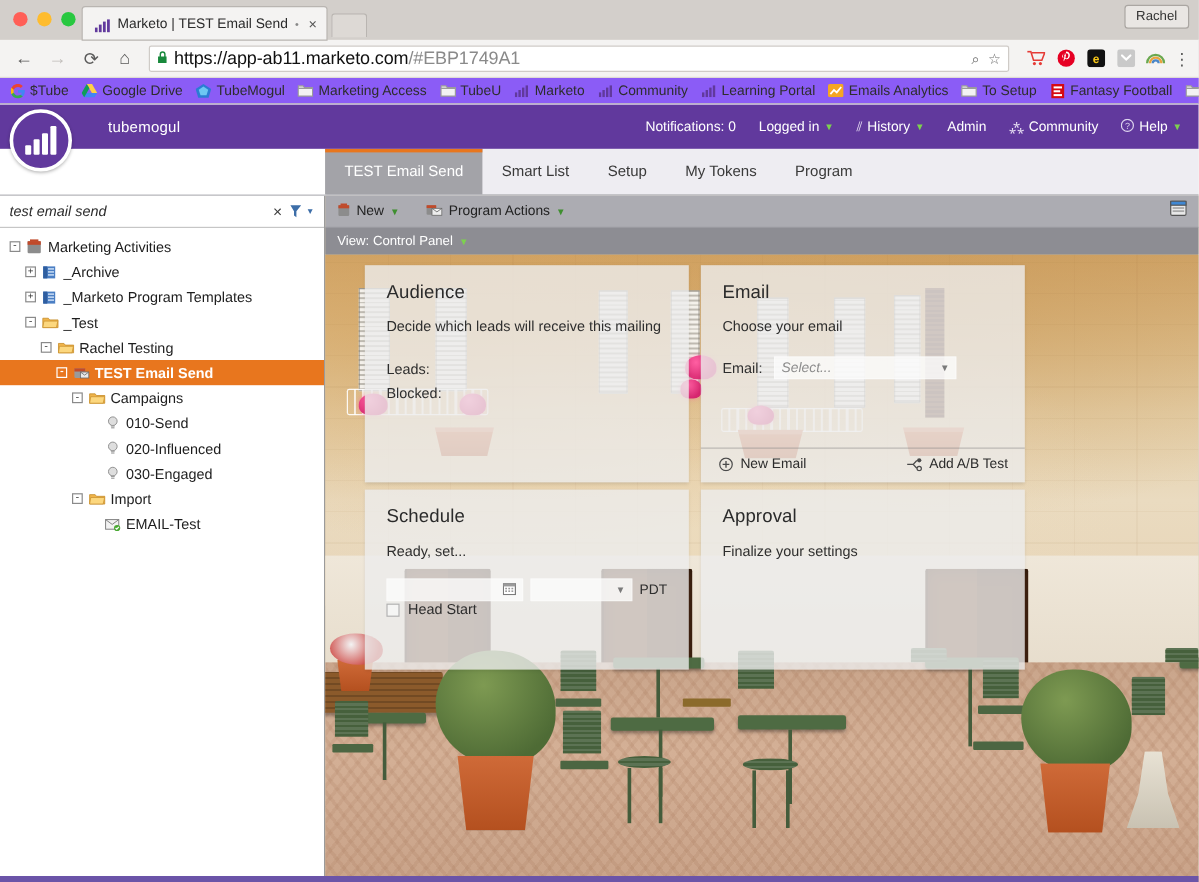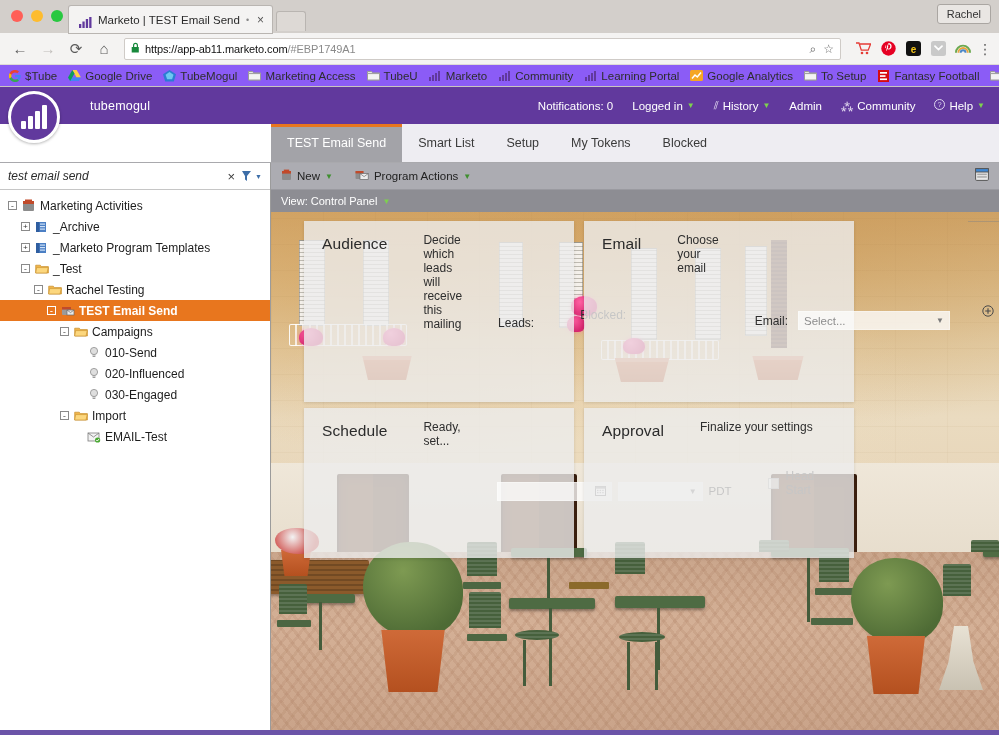--- a/index.html
+++ b/index.html
@@ -56,21 +56,21 @@
     width: 24px; height: 24px; display: flex; align-items: center; justify-content: center;
     color: #5a5a5a; font-size: 15px; cursor: pointer; border-radius: 2px;
   }
   .nav-btn.disabled { color: #c0bdba; }
   .omnibox {
     flex: 1; height: 22px; background: #fff; border: 1px solid #cfcbc7;
     border-radius: 2px; display: flex; align-items: center; padding: 0 6px; gap: 5px;
     margin: 0 4px;
   }
   .lock { color: #18893c; font-size: 10px; }
-  .url { font-size: 11px; color: #222; letter-spacing: -0.1px; }
+  .url { font-size: 15px; color: #222; letter-spacing: -0.1px; }
   .url .host { color: #111; }
   .url .path { color: #8a8a8a; }
   .omni-right { margin-left: auto; display: flex; align-items: center; gap: 7px; }
   .omni-icon { font-size: 12px; color: #6d6d6d; cursor: pointer; }
   .ext-icons { display: flex; align-items: center; gap: 9px; padding-left: 6px; }
   .ext { width: 16px; height: 16px; display:flex; align-items:center; justify-content:center; cursor:pointer;}
   .kebab { color: #5a5a5a; font-size: 14px; letter-spacing: -1px; cursor: pointer; padding-left:3px;}
 
   .bookmarks {
     height: 22px; background: #8b5cf6; display: flex; align-items: center;
@@ -242,21 +242,21 @@
     border-radius:2px; box-shadow:0 2px 3px rgba(0,0,0,.3);
   }
   .ph-urn {
     position:absolute; background: linear-gradient(180deg,#e8e2d4,#c9c2b2);
     clip-path: polygon(34% 0, 66% 0, 78% 55%, 100% 100%, 0 100%, 22% 55%);
   }
 
   
   .panel {
     position: absolute; background: rgba(236,236,236,.80);
-    display: flex; 
+    display: flex; flex-direction: column;
     box-shadow: 0 1px 3px rgba(0,0,0,.12);
   }
   .panel h2 {
     font-size: 15.5px; font-weight: normal; color: #2b2b2b;
     padding: 14px 18px 0 18px; letter-spacing: .1px;
   }
   .p-sub { font-size: 12px; color: #2e2e2e; padding: 12px 18px 0 18px; }
   .p-row { font-size: 12px; color: #2e2e2e; padding: 10px 18px 0 18px; display:flex; align-items:center; gap:10px;}
   .p-body { flex: 1; }
   .p-foot {
@@ -264,21 +264,21 @@
     display: flex; align-items: center; justify-content: space-between;
     padding: 6px 14px 8px 14px; font-size: 11.5px; color: #2b2b2b;
   }
   .p-act { display: flex; align-items: center; gap: 5px; cursor: pointer; }
   .p-act-ico { width: 14px; height: 14px; display:inline-flex; align-items:center; justify-content:center; color:#555; }
 
   .fld {
     height: 19px; background: rgba(252,252,252,.78); border: 1px solid rgba(255,255,255,.35);
     display: flex; align-items: center; padding: 0 5px; font-size: 11.5px; color: #7b7b7b;
   }
-  .fld .ph { color: #8d8d8d; }
+  .fld .ph { font-style: italic; color: #8d8d8d; }
   .fld .ddarrow { margin-left: auto; color: #7a7a7a; font-size: 8px; }
   .chk {
     width: 11px; height: 11px; background: rgba(250,250,250,.7);
     border: 1px solid rgba(150,150,150,.7); display:inline-block; flex:none;
   }
 
   .mk-footer {
     position: absolute; left: 0; right: 0; bottom: 0; height: 5px; background: #6b54a8;
   }
 </style>
@@ -450,21 +450,21 @@
       </span>
       <span>Learning Portal</span>
     </div>
     <div class="bm">
       <span class="bm-ico">
         <svg width="13" height="11" viewBox="0 0 13 11">
             <rect width="13" height="11" rx="1.5" fill="#f5a623"></rect>
             <path d="M2 8.5l3-3.5 2.3 2L11 2.5" stroke="#fff" stroke-width="1.5" fill="none"></path>
           </svg>
       </span>
-      <span>Google Analytics</span>
+      <span>Emails Analytics</span>
     </div>
     <div class="bm">
       <span class="bm-ico">
         <svg width="13" height="11" viewBox="0 0 13 11">
             <path d="M.5 1.5h4l1.2 1.4H12.5v7H.5z" fill="#e4e4e4" stroke="#9b9b9b"></path>
             <path d="M.5 3.6h12v6.4H.5z" fill="#f3f3f3" stroke="#9b9b9b"></path>
           </svg>
       </span>
       <span>To Setup</span>
     </div>
@@ -544,21 +544,21 @@
       <div class="mk-tab">
         <span>Smart List</span>
       </div>
       <div class="mk-tab">
         <span>Setup</span>
       </div>
       <div class="mk-tab">
         <span>My Tokens</span>
       </div>
       <div class="mk-tab">
-        <span>Blocked</span>
+        <span>Program</span>
       </div>
     </div>
 
     <div class="mk-body">
 
       <div class="mk-side">
         <div class="side-search">
           <span class="side-search-txt">test email send</span>
           <span class="s-ico">×</span>
           <span class="s-ico funnel">

